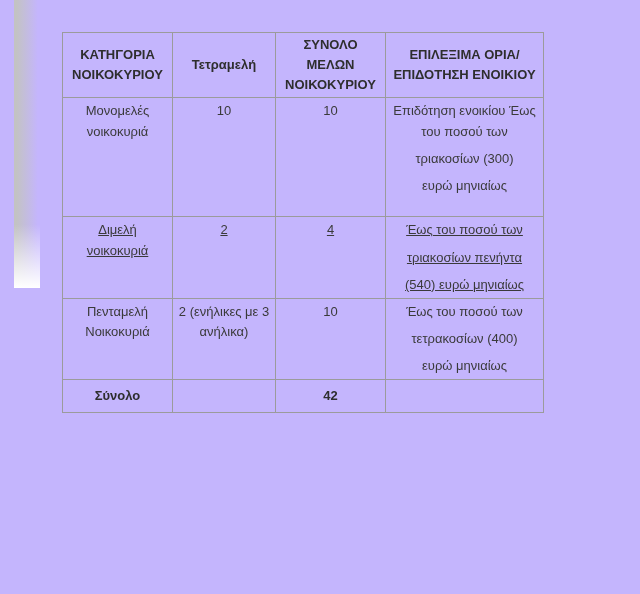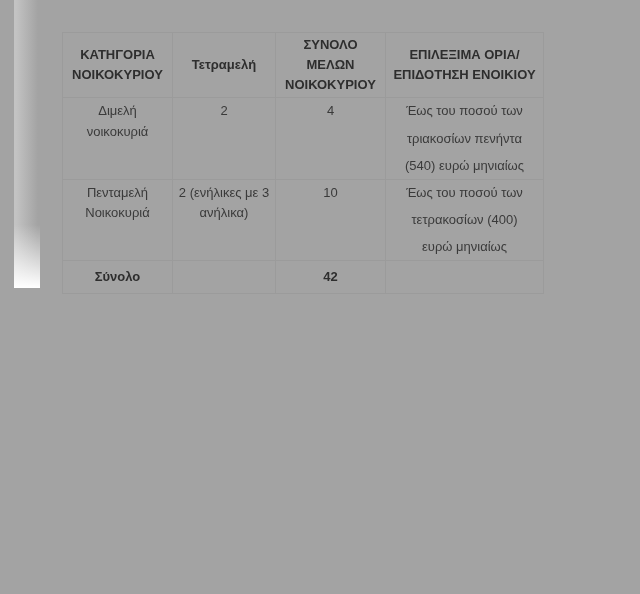--- a/index.html
+++ b/index.html
@@ -8,21 +8,21 @@
     background: #ffffff;
     width: 640px;
     height: 594px;
     overflow: hidden;
     font-family: "Liberation Sans", "DejaVu Sans", sans-serif;
   }
   .page {
     position: relative;
     width: 640px;
     height: 594px;
-    background: #a3a3a3;
+    background: #c4b5fd;
   }
   
   .edge-shadow {
     position: absolute;
     left: 14px;
     top: 0;
     width: 26px;
     height: 288px;
     background:
       linear-gradient(to bottom, rgba(255,255,255,0) 78%, #ffffff 100%),
@@ -53,21 +53,21 @@
     overflow: hidden;
   }
   table.doc-table th {
     font-weight: bold;
     color: #2e2e2e;
     vertical-align: middle;
     height: 40px;
     padding: 2px 4px;
   }
   tr.r1 td { height: 112px; }
-  tr.r2 td { height: 68px; }
+  tr.r2 td { height: 68px; text-decoration: underline; }
   tr.r3 td { height: 92px; }
   tr.r4 td { height: 94px; }
   tr.r5 td { height: 72px; }
   tr.r6 td { height: 26px; }
   tr.total-row td {
     font-weight: bold;
     color: #2e2e2e;
     vertical-align: middle;
   }
   .para + .para { margin-top: 7px; }
@@ -90,20 +90,27 @@
         <th>ΚΑΤΗΓΟΡΙΑ
 ΝΟΙΚΟΚΥΡΙΟΥ</th>
         <th>Τετραμελή</th>
         <th>ΣΥΝΟΛΟ ΜΕΛΩΝ
 ΝΟΙΚΟΚΥΡΙΟΥ</th>
         <th>ΕΠΙΛΕΞΙΜΑ ΟΡΙΑ/
 ΕΠΙΔΟΤΗΣΗ ΕΝΟΙΚΙΟΥ</th>
       </tr>
     </thead>
     <tbody>
+      <tr class="r1">
+        <td>Μονομελές
+νοικοκυριά</td>
+        <td><div class="para">10</div></td>
+        <td>10</td>
+        <td><div class="para">Επιδότηση ενοικίου Έως του ποσού των</div><div class="para">τριακοσίων (300)</div><div class="para">ευρώ μηνιαίως</div></td>
+      </tr>
       <tr class="r2">
         <td>Διμελή νοικοκυριά</td>
         <td><div class="para">2</div></td>
         <td>4</td>
         <td><div class="para">Έως του ποσού των</div><div class="para">τριακοσίων πενήντα</div><div class="para">(540) ευρώ μηνιαίως</div></td>
       </tr>
       <tr class="r5">
         <td>Πενταμελή
 Νοικοκυριά</td>
         <td><div class="para">2 (ενήλικες με 3 ανήλικα)</div></td>

